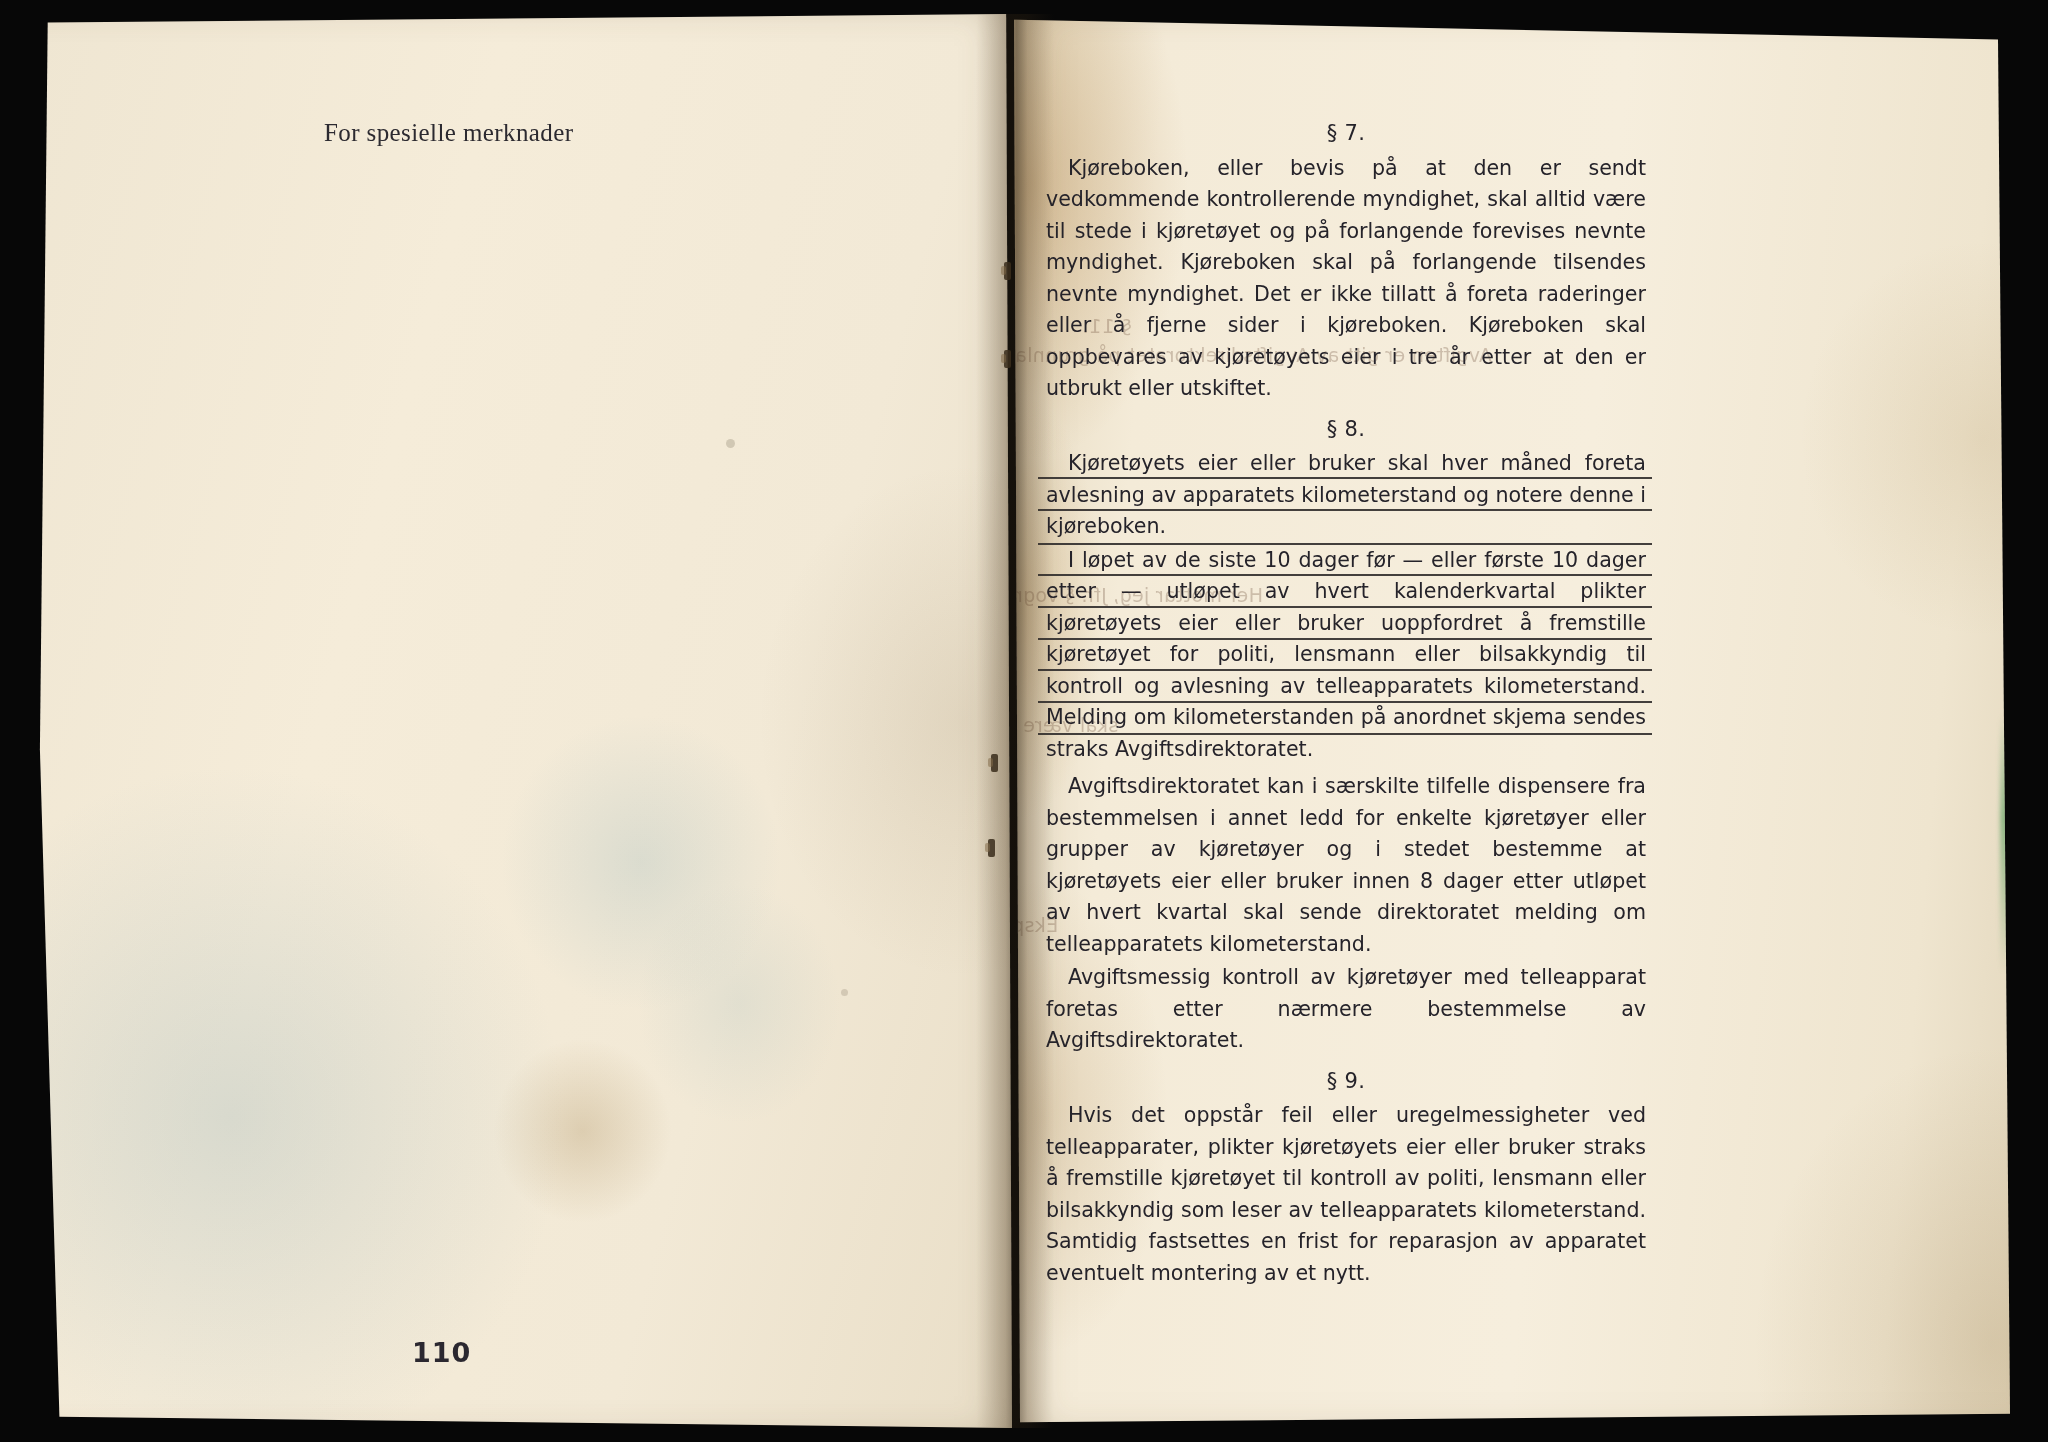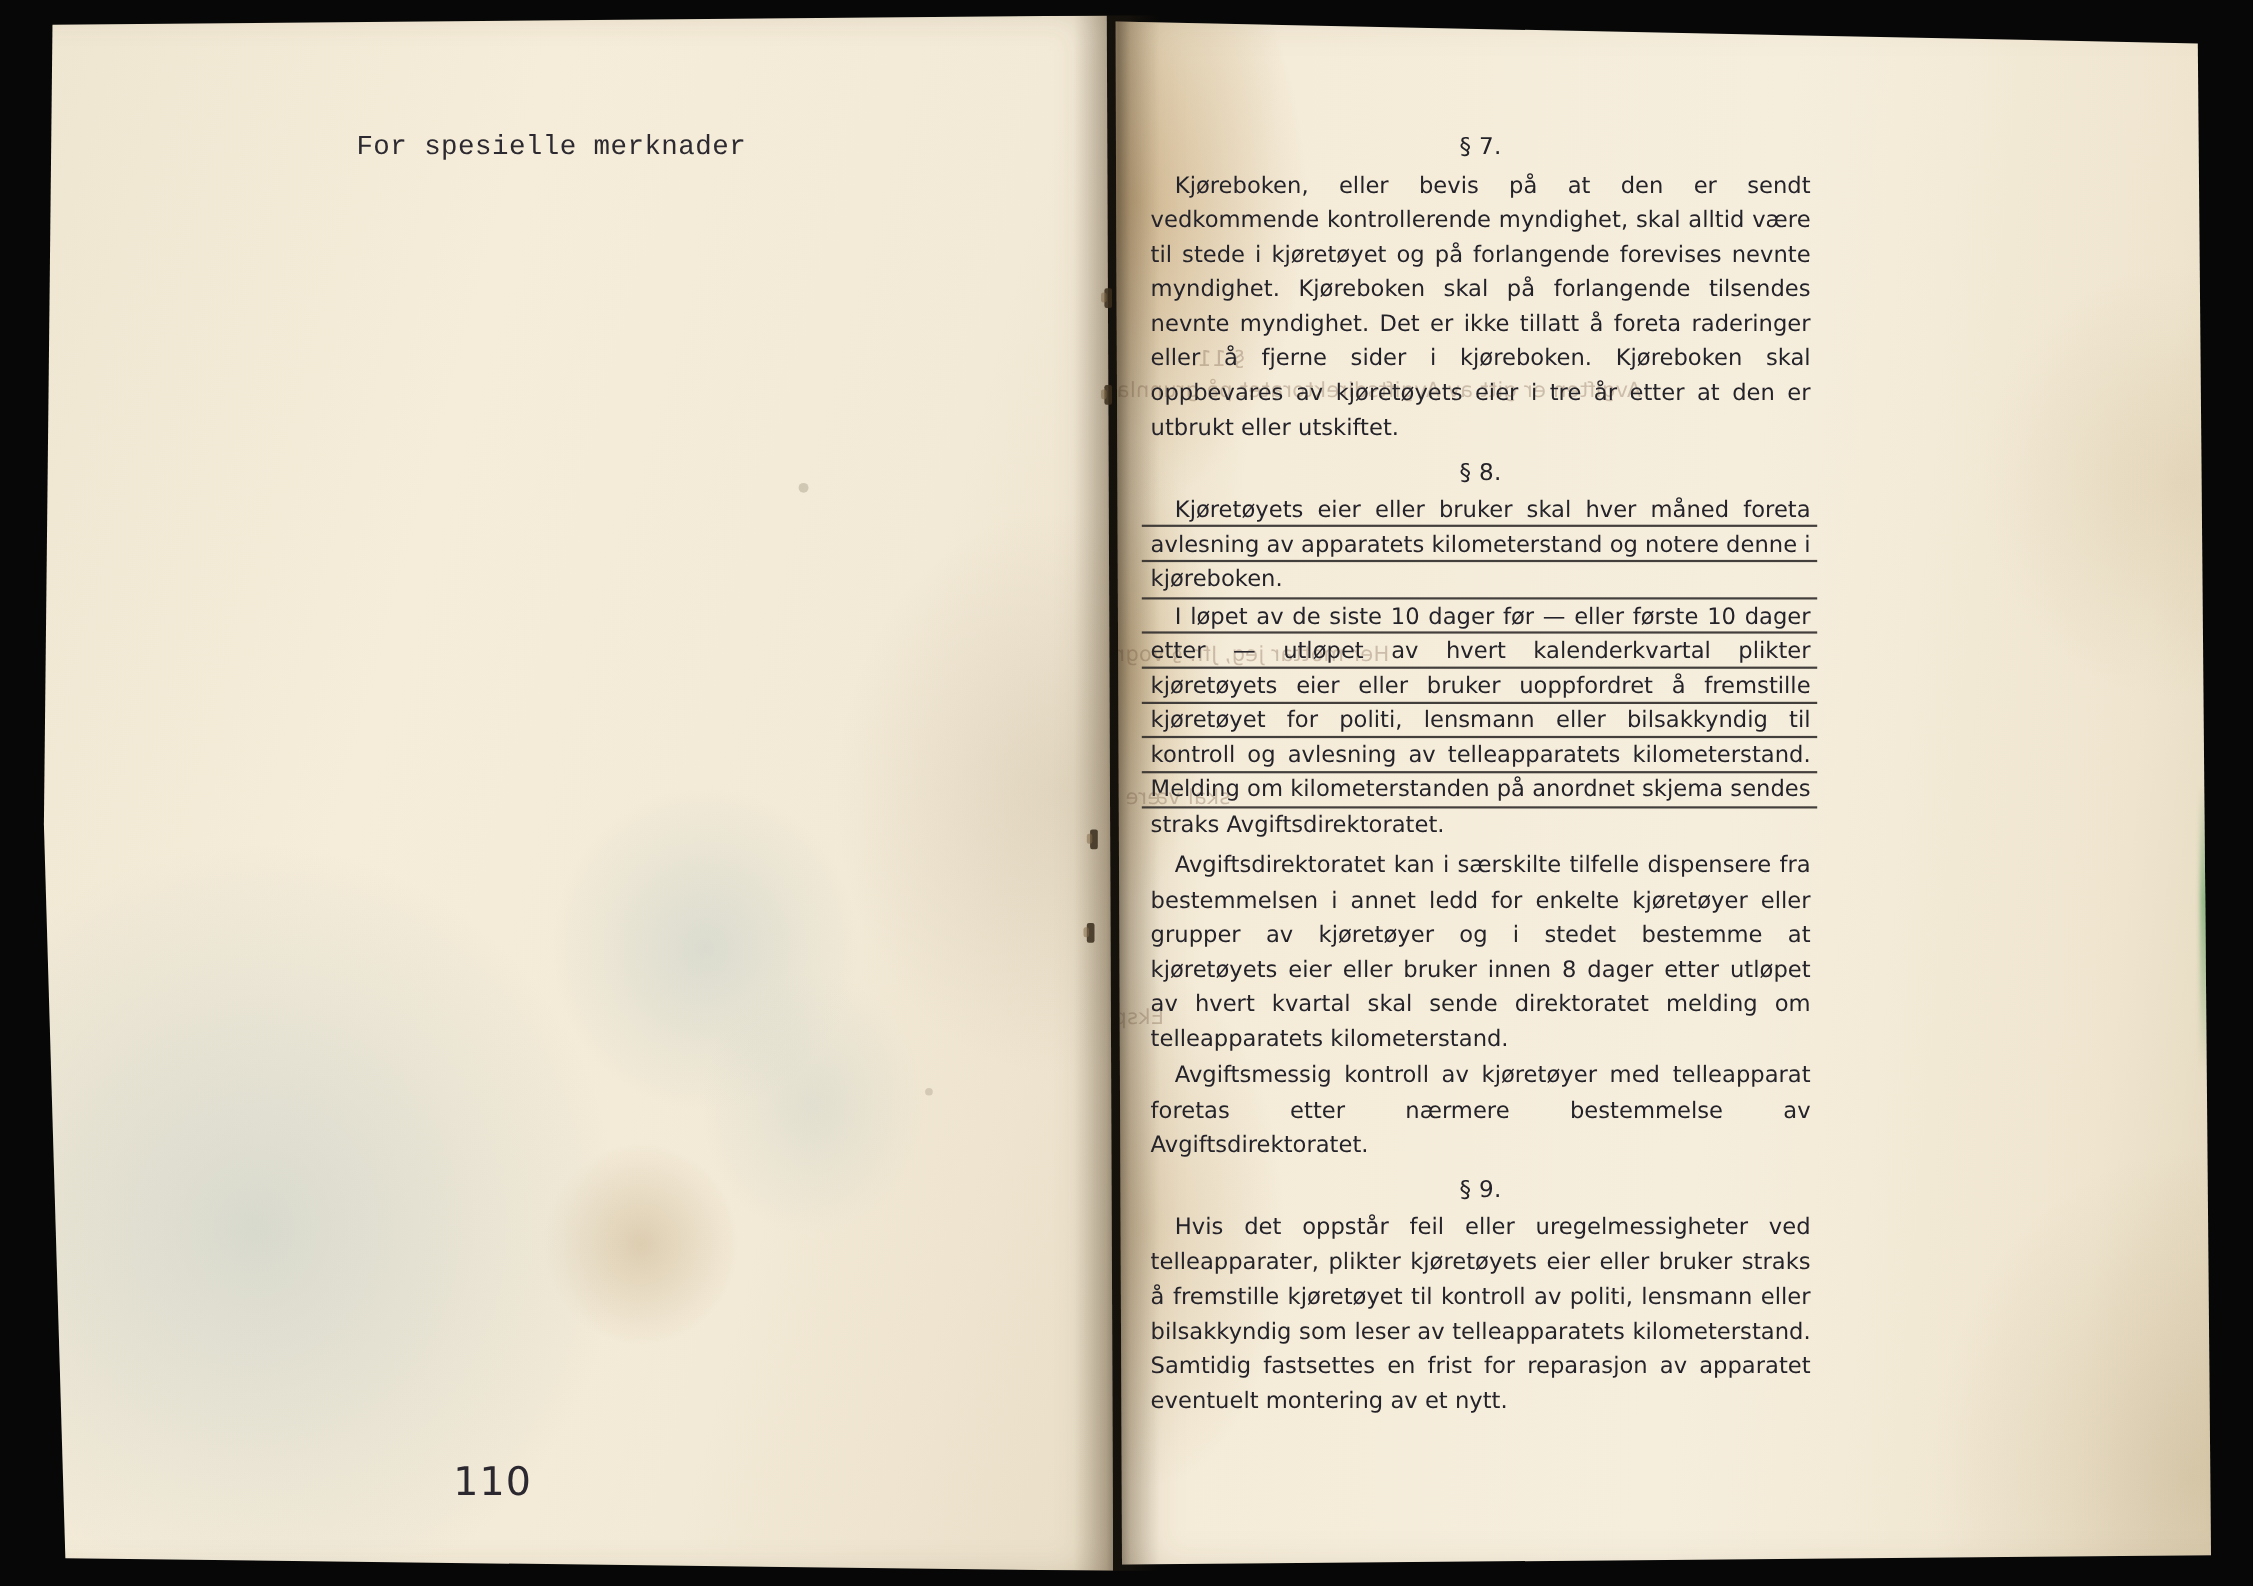--- a/index.html
+++ b/index.html
@@ -100,28 +100,29 @@
   }
 
   
   .left-note {
     position: absolute;
     left: 288px;
     top: 105px;
     font-size: 25px;
     color: #2c2a30;
     letter-spacing: 0.4px;
-    font-family: Liberation Mono, monospace;
+    font-family: Liberation Serif, serif;
   }
 
   .folio {
     position: absolute;
-    font-size: 36px;
+    font-size: 27px;
     color: #2b2830;
     letter-spacing: 1px;
+    font-weight: bold;
   }
   .folio-left { left: 376px; bottom: 60px; }
 
   .col {
     position: absolute;
     left: 1010px;
     top: 104px;
     width: 600px;
     color: #25232a;
     font-size: 20.6px;

